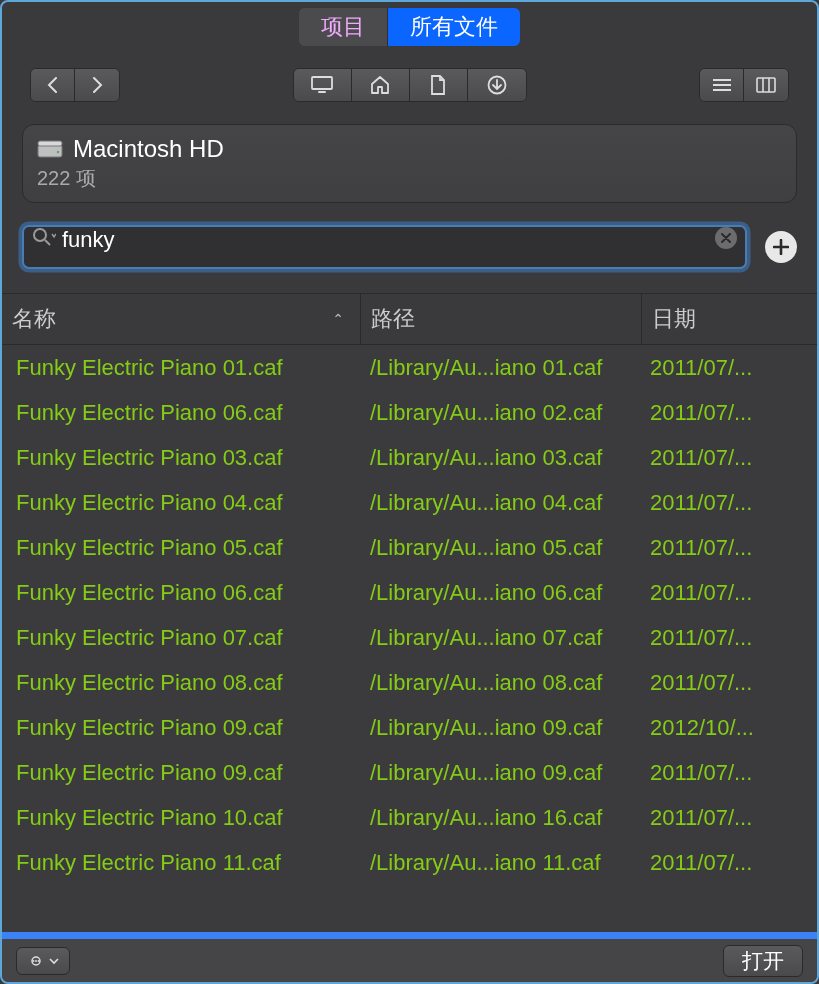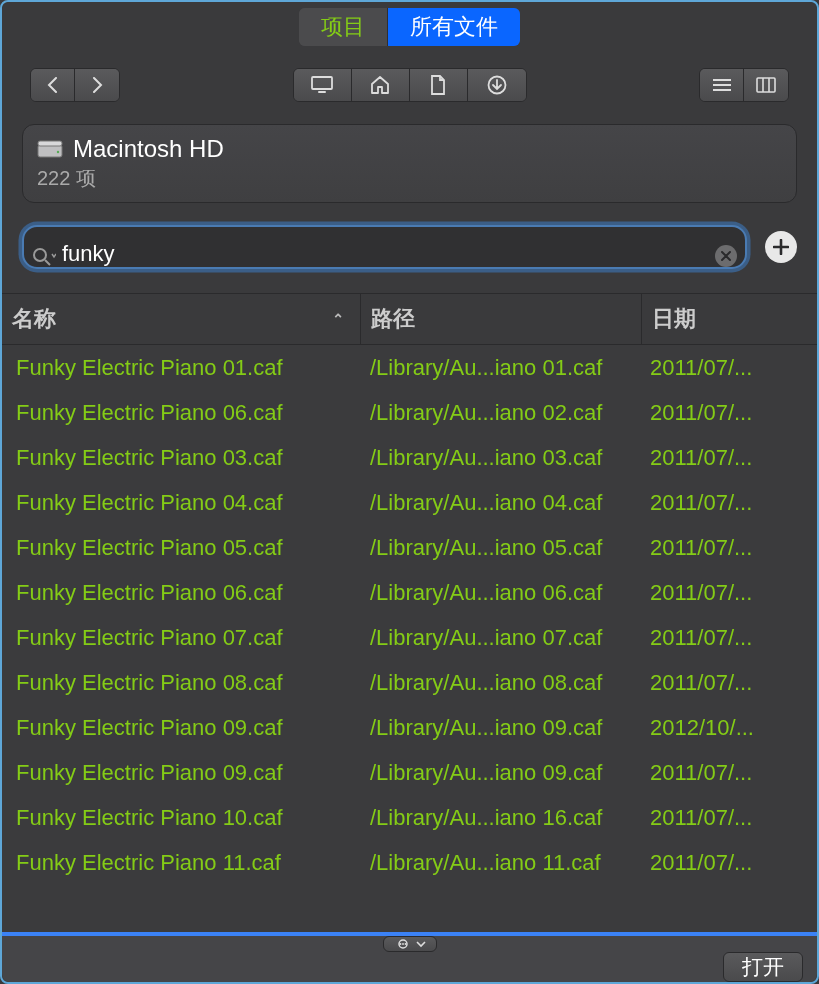--- a/index.html
+++ b/index.html
@@ -34,21 +34,21 @@
   }
   .tabgroup {
     display: inline-flex;
     border-radius: 6px;
     overflow: hidden;
     background: #4b4b4d;
   }
   .tabgroup .tab {
     padding: 4px 22px;
     font-size: 22px;
-    color: #84cc16;
+    color: #f0abfc;
     background: #4b4b4d;
     border-right: 1px solid #2f2f31;
     cursor: pointer;
   }
   .tabgroup .tab:last-child { border-right: none; }
   .tabgroup .tab.active { background: #0a66ff; color: #fff; }
 
   
   .toolbar {
     display: flex;
@@ -107,24 +107,24 @@
     align-items: center;
     gap: 18px;
     margin: 8px 20px 6px 20px;
   }
   .search-field {
     flex: 1;
     position: relative;
     height: 44px;
     background: #303032;
     border: 2.5px solid #4a7bb3;
-    border-radius: 15px;
+    border-radius: 7px;
     box-shadow: 0 0 0 3.5px #3b5e87;
     display: flex;
-    align-items: flex-end;
+    align-items: flex-start;
     padding: 0 8px;
   }
   .search-field .search-icon { color: #9a9a9a; margin-right: 6px; display:flex; align-items:center; }
   .search-field input {
     flex: 1;
     background: transparent;
     border: none;
     outline: none;
     color: #fff;
     font-size: 22px;
@@ -152,21 +152,20 @@
     background: #3a3a3c;
     font-size: 22px;
     color: #ccc;
   }
   .cols .col {
     padding: 10px 10px;
     display: flex;
     align-items: center;
     gap: 16px;
     cursor: pointer;
-    font-weight: bold;
   }
   .cols .sep { width:1px; background:#2a2a2c; }
   .col-name { width: 358px; padding-left: 14px; justify-content: space-between; }
   .col-name .sort-ind { margin-right: 6px; font-size: 14px; color: #bbb; }
   .col-path { width: 280px; }
   .col-date { flex: 1; text-align: center; }
 
   
   .list {
     flex: 1;
@@ -180,28 +179,27 @@
     font-size: 22px;
     color: #84cc16;
   }
   .row .c-name { width: 358px; padding-left: 14px; white-space: nowrap; overflow: hidden; text-overflow: ellipsis; }
   .row .c-path { width: 280px; padding-left: 10px; white-space: nowrap; overflow: hidden; text-overflow: ellipsis; }
   .row .c-date { flex: 1; padding-left: 10px; white-space: nowrap; overflow: hidden; text-overflow: ellipsis; }
 
   
   .footer {
     height: 50px;
-    border-top: 4px solid #3b82f6;
+    border-top: 7px solid #3b82f6;
     background: #454548;
     display: flex;
     align-items: center;
     padding: 0 14px;
     border-bottom-left-radius: 8px;
     border-bottom-right-radius: 8px;
-    flex-direction: column;
   }
   .footer .actions-btn {
     display:flex; align-items:center; gap:4px;
     width: 54px; height: 28px;
     border: 1px solid #2a2a2c; border-radius: 6px;
     background: linear-gradient(#5a5a5c,#4a4a4c);
     justify-content: center;
     cursor: pointer;
   }
   .footer .open-btn {

